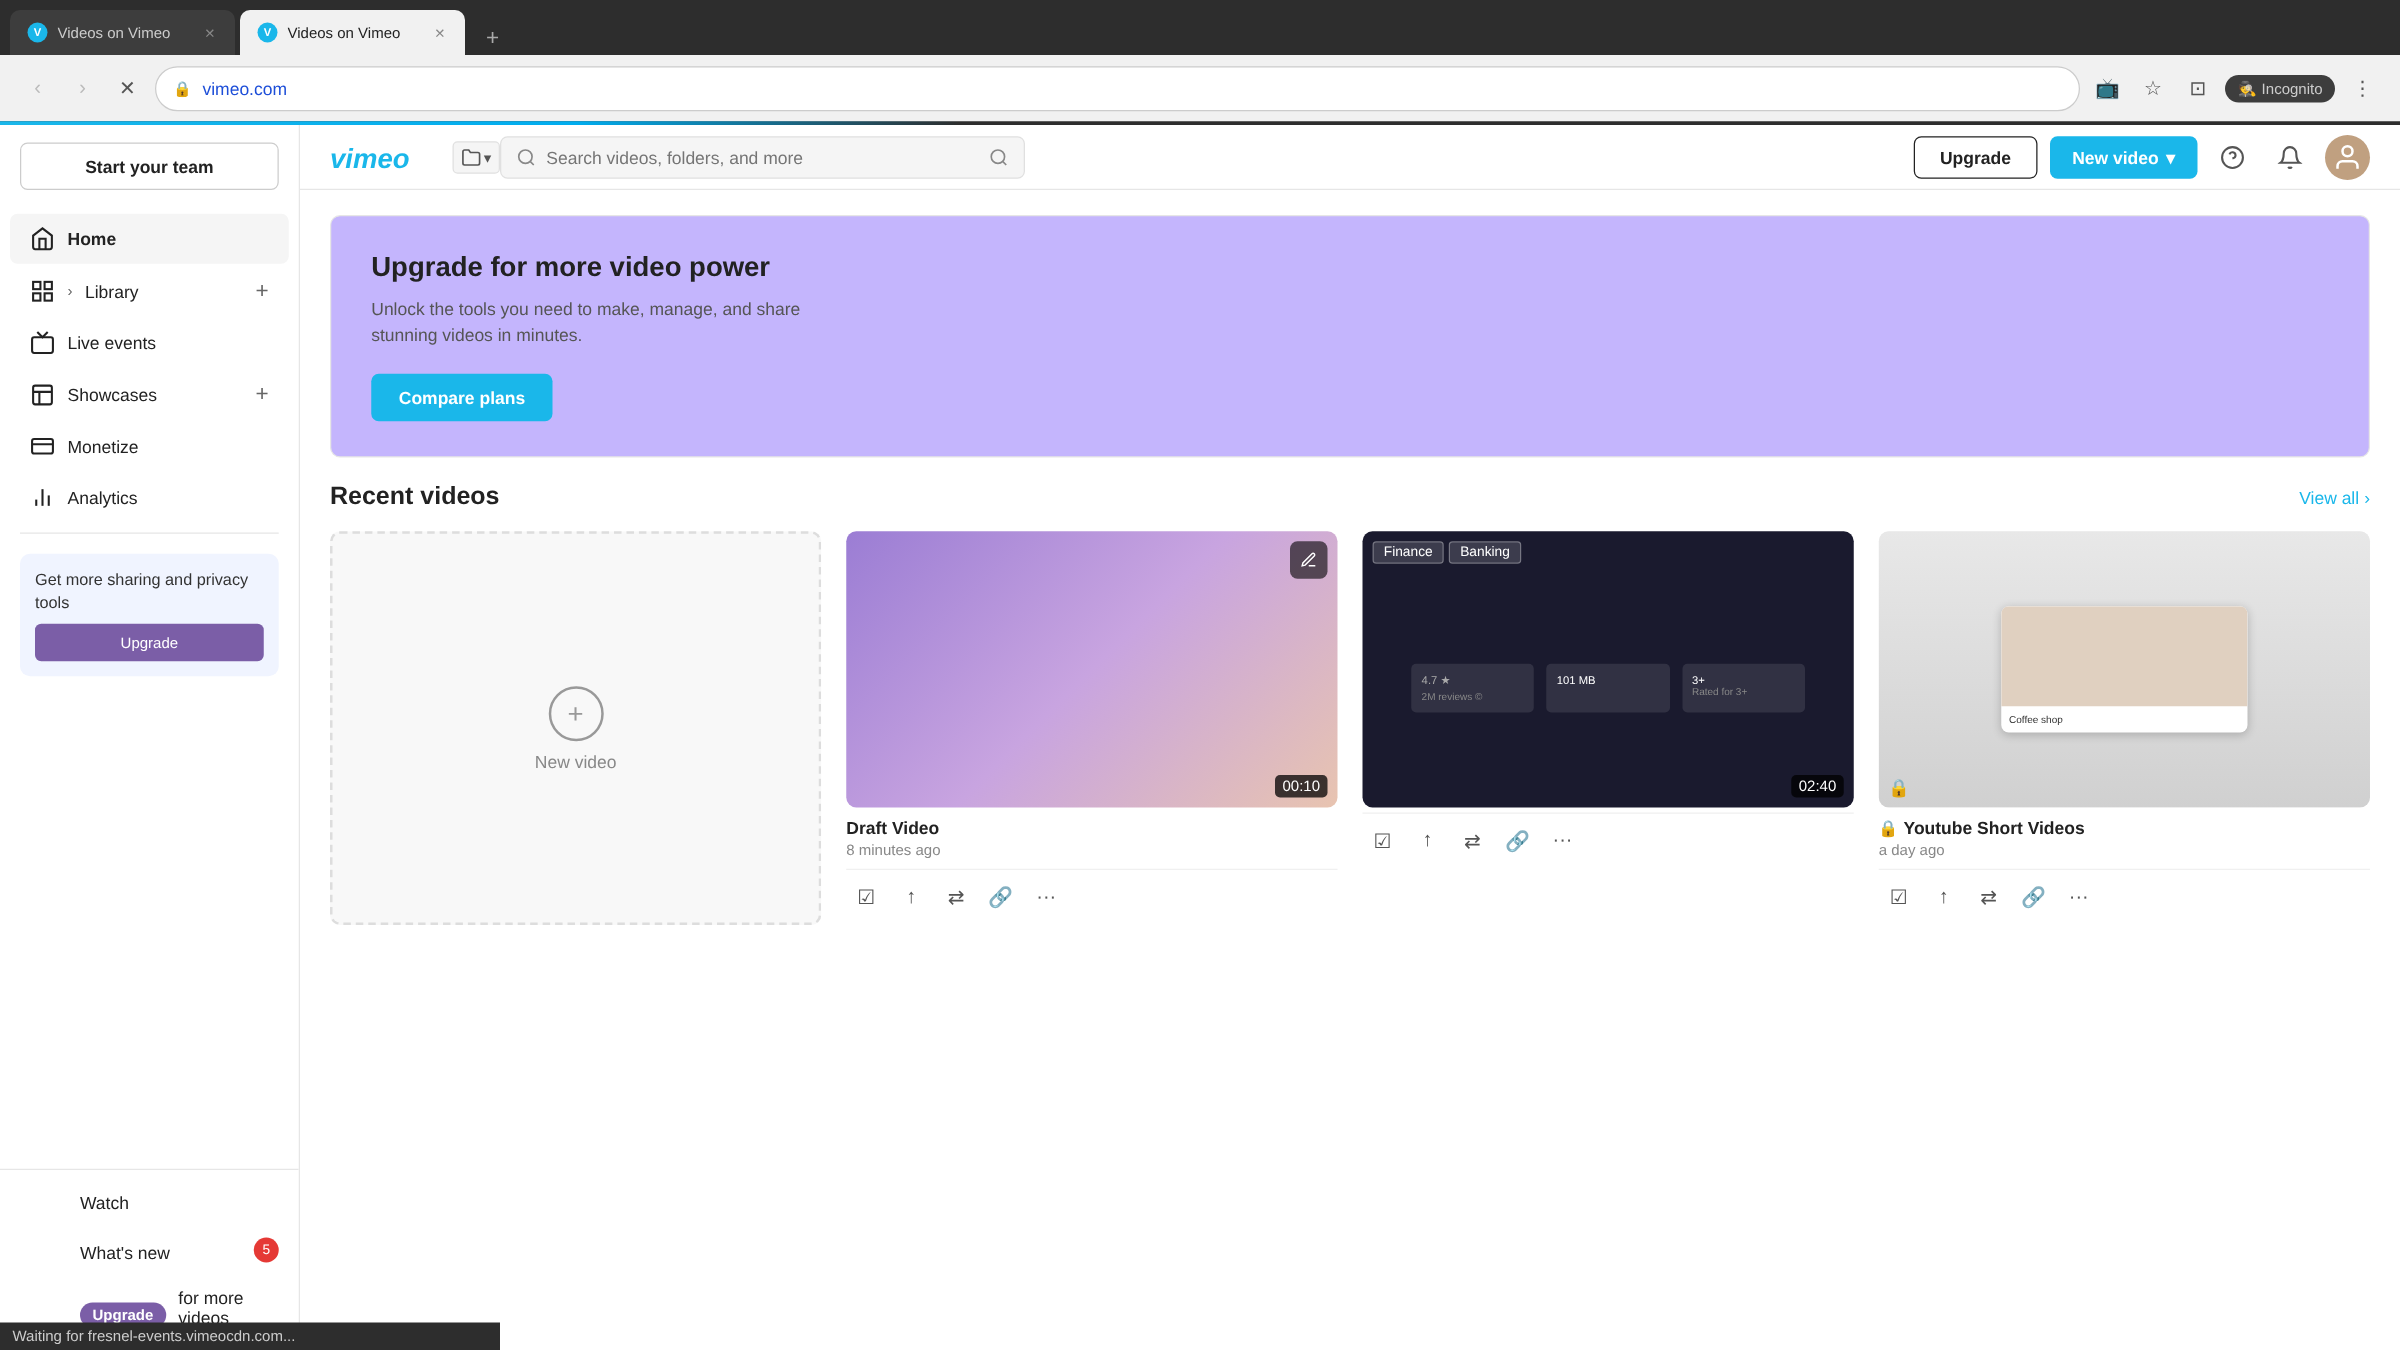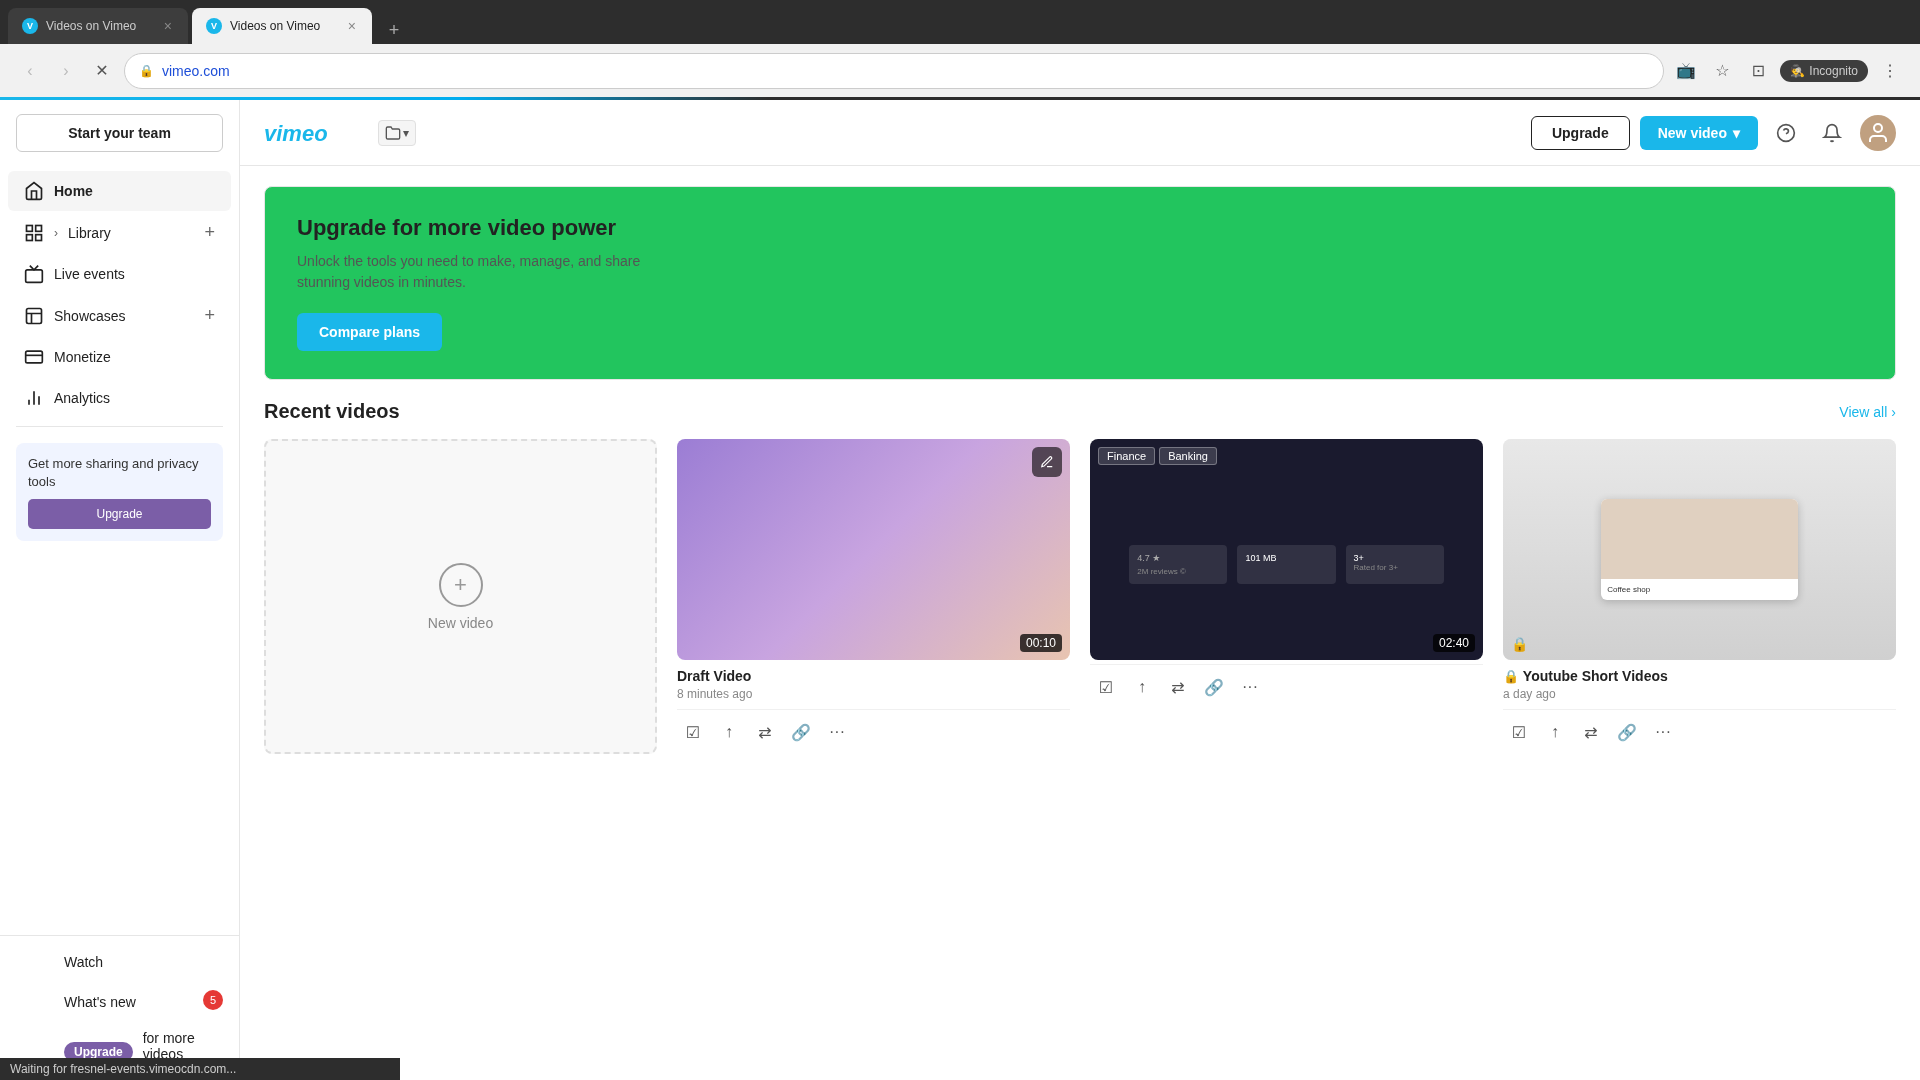--- a/index.html
+++ b/index.html
@@ -55,21 +55,21 @@
 
     .sidebar-bottom { padding: 8px 0; border-top: 1px solid #e6e6e6; }
     .sidebar-bottom-item { display: flex; align-items: flex-end; gap: 10px; padding: 10px 16px; cursor: pointer; font-size: 14px; color: #222; margin-left: 48px; }
     .sidebar-badge { background: #e53935; color: white; border-radius: 50%; width: 20px; height: 20px; font-size: 11px; display: flex; align-items: center; justify-content: center; margin-left: auto; }
     .upgrade-pill { background: #7b5ea7; color: white; border-radius: 12px; padding: 3px 10px; font-size: 12px; font-weight: 600; }
 
     
     .main-content { flex: 1; overflow-y: auto; background: #fff; }
 
     
-    .upgrade-banner { background: #22c55e; border: 1px solid #e6e6e6; border-radius: 8px; margin: 20px 24px; padding: 28px 32px; display: flex; align-items: flex-start; justify-content: space-between; }
+    .upgrade-banner { background: #c4b5fd; border: 1px solid #e6e6e6; border-radius: 8px; margin: 20px 24px; padding: 28px 32px; display: flex; align-items: flex-start; justify-content: space-between; }
     .banner-left {}
     .banner-title { font-size: 22px; font-weight: 700; color: #222; margin-bottom: 10px; }
     .banner-desc { font-size: 14px; color: #555; line-height: 1.5; max-width: 360px; margin-bottom: 20px; }
     .compare-plans-btn { background: #1ab7ea; color: white; border: none; border-radius: 6px; padding: 11px 22px; font-size: 14px; font-weight: 600; cursor: pointer; }
 
     
     .section-header { display: flex; align-items: center; justify-content: space-between; padding: 0 24px; margin-bottom: 16px; }
     .section-title { font-size: 20px; font-weight: 700; color: #222; }
     .view-all-link { color: #1ab7ea; font-size: 14px; cursor: pointer; display: flex; align-items: center; gap: 4px; text-decoration: none; }
 
@@ -97,21 +97,21 @@
     
     .finance-tags { position: absolute; top: 8px; left: 8px; display: flex; gap: 4px; }
     .finance-tag { background: rgba(255,255,255,0.15); color: white; font-size: 11px; padding: 2px 8px; border-radius: 3px; border: 1px solid rgba(255,255,255,0.3); }
 
     
     .main-content::-webkit-scrollbar { width: 8px; }
     .main-content::-webkit-scrollbar-track { background: #f1f1f1; }
     .main-content::-webkit-scrollbar-thumb { background: #ccc; border-radius: 4px; }
 
     
-    .app-header { display: flex; align-items: center; gap: 16px; padding: 12px 24px; border-bottom: 1px solid #e6e6e6; height: 66px; }
+    .app-header { display: flex; align-items: center; padding: 12px 24px; border-bottom: 1px solid #e6e6e6; height: 52px; }
     .logo-area { display: flex; align-items: center; gap: 8px; margin-right: 8px; }
     .search-bar { flex: 1; max-width: 420px; display: flex; align-items: center; background: #f5f5f5; border: 1px solid #e0e0e0; border-radius: 6px; padding: 8px 12px; gap: 8px; }
     .search-input { border: none; background: transparent; font-size: 14px; color: #555; flex: 1; outline: none; }
     .header-actions { display: flex; align-items: center; gap: 10px; margin-left: auto; }
     .upgrade-btn { border: 1.5px solid #222; background: white; color: #222; padding: 8px 20px; border-radius: 6px; font-size: 14px; font-weight: 600; cursor: pointer; }
     .new-video-btn { background: #1ab7ea; color: white; border: none; border-radius: 6px; padding: 9px 18px; font-size: 14px; font-weight: 600; cursor: pointer; display: flex; align-items: center; gap: 6px; }
     .header-icon-btn { width: 36px; height: 36px; border-radius: 50%; border: none; background: transparent; cursor: pointer; display: flex; align-items: center; justify-content: center; color: #555; font-size: 18px; }
     .avatar { width: 36px; height: 36px; border-radius: 50%; background: #c0a080; cursor: pointer; overflow: hidden; display: flex; align-items: center; justify-content: center; }
 
     .folder-icon-wrapper { display: flex; align-items: center; gap: 2px; background: #f5f5f5; border: 1px solid #e0e0e0; border-radius: 4px; padding: 4px 6px; cursor: pointer; }
@@ -263,20 +263,31 @@
       <div class="logo-area">
         <svg width="90" height="28" viewBox="0 0 90 28">
           <text x="0" y="22" font-family="Arial" font-weight="900" font-size="22" fill="#1ab7ea" font-style="italic">vimeo</text>
         </svg>
       </div>
       <div class="folder-icon-wrapper">
         <svg width="16" height="16" viewBox="0 0 24 24" fill="none" stroke="#555" stroke-width="2">
             <path d="M22 19a2 2 0 0 1-2 2H4a2 2 0 0 1-2-2V5a2 2 0 0 1 2-2h5l2 3h9a2 2 0 0 1 2 2z"></path>
           </svg>
         <span style="font-size:12px;color:#555;">▾</span>
+      </div>
+      <div class="search-bar">
+        <svg width="16" height="16" viewBox="0 0 24 24" fill="none" stroke="#888" stroke-width="2">
+            <circle cx="11" cy="11" r="8"></circle>
+            <line x1="21" y1="21" x2="16.65" y2="16.65"></line>
+          </svg>
+        <input class="search-input" type="text" placeholder="Search videos, folders, and more" style="">
+        <svg width="16" height="16" viewBox="0 0 24 24" fill="none" stroke="#888" stroke-width="2">
+            <circle cx="11" cy="11" r="8"></circle>
+            <line x1="21" y1="21" x2="16.65" y2="16.65"></line>
+          </svg>
       </div>
       <div class="header-actions">
         <button class="upgrade-btn">Upgrade</button>
         <button class="new-video-btn">
           <span>New video</span>
           <span>▾</span>
         </button>
         <button class="header-icon-btn">
           <svg width="20" height="20" viewBox="0 0 24 24" fill="none" stroke="currentColor" stroke-width="2">
               <circle cx="12" cy="12" r="10"></circle>

